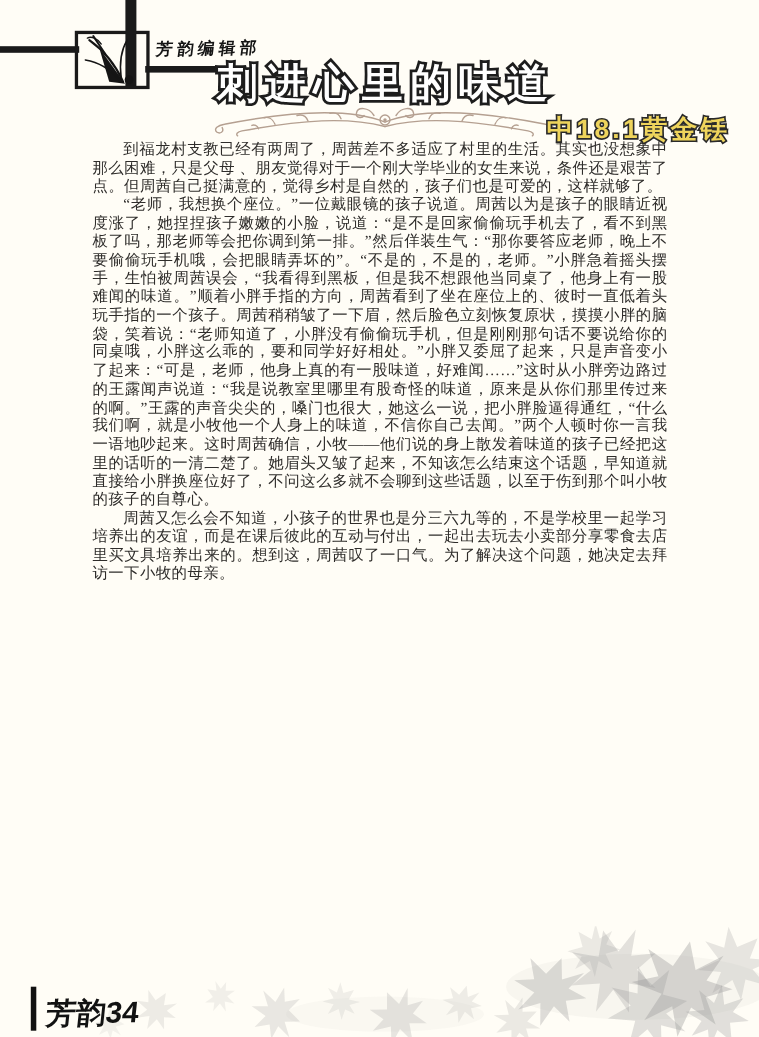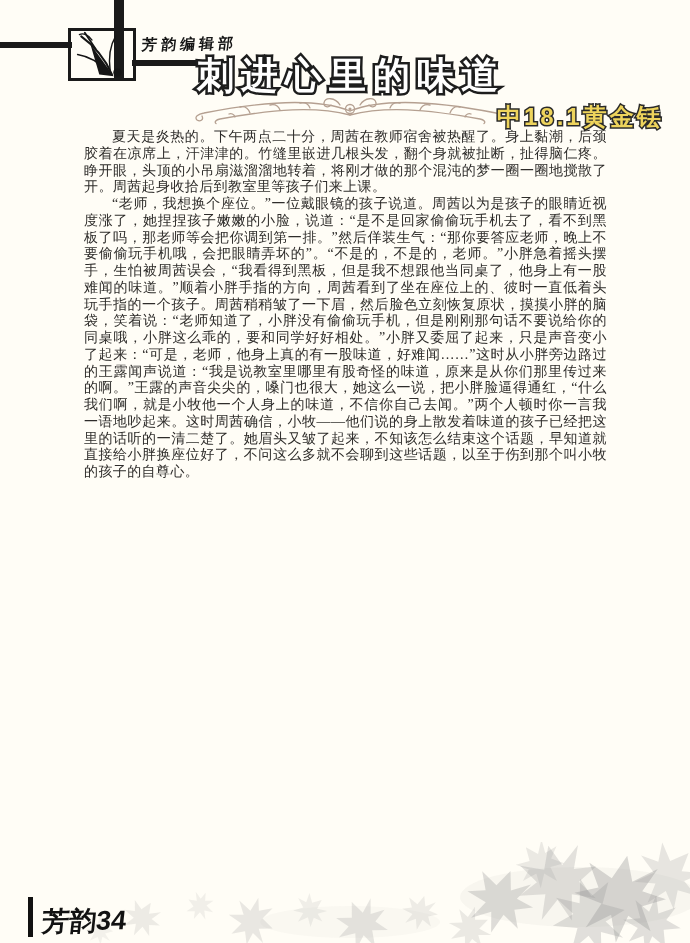--- a/index.html
+++ b/index.html
@@ -120,22 +120,23 @@
       <circle cx="160" cy="13" r="4.5"></circle>
       <circle class="orn-dot" cx="160" cy="13" r="1.6"></circle>
     </svg>
     <div class="byline bubble">
       <span class="stroke" aria-hidden="true">中18.1黄金铥</span>
       <span class="fill">中18.1黄金铥</span>
     </div>
   </section>
 
   <article class="body">
-    <p>夏天是炎热的。下午两点二十分，周茜在教师宿舍被热醒了。身上黏潮，后颈胶着在凉席上，汗津津的。竹缝里嵌进几根头发，翻个身就被扯断，扯得脑仁疼。睁开眼，头顶的小吊扇滋溜溜地转着，将刚才做的那个混沌的梦一圈一圈地搅散了开。周茜起身收拾后到教室里等孩子们来上课。</p>
+    <p>到福龙村支教已经有两周了，周茜差不多适应了村里的生活。其实也没想象中那么困难，只是父母 、朋友觉得对于一个刚大学毕业的女生来说，条件还是艰苦了点。但周茜自己挺满意的，觉得乡村是自然的，孩子们也是可爱的，这样就够了。</p>
     <p>“老师，我想换个座位。”一位戴眼镜的孩子说道。周茜以为是孩子的眼睛近视度涨了，她捏捏孩子嫩嫩的小脸，说道：“是不是回家偷偷玩手机去了，看不到黑板了吗，那老师等会把你调到第一排。”然后佯装生气：“那你要答应老师，晚上不要偷偷玩手机哦，会把眼睛弄坏的”。“不是的，不是的，老师。”小胖急着摇头摆手，生怕被周茜误会，“我看得到黑板，但是我不想跟他当同桌了，他身上有一股难闻的味道。”顺着小胖手指的方向，周茜看到了坐在座位上的、彼时一直低着头玩手指的一个孩子。周茜稍稍皱了一下眉，然后脸色立刻恢复原状，摸摸小胖的脑袋，笑着说：“老师知道了，小胖没有偷偷玩手机，但是刚刚那句话不要说给你的同桌哦，小胖这么乖的，要和同学好好相处。”小胖又委屈了起来，只是声音变小了起来：“可是，老师，他身上真的有一股味道，好难闻……”这时从小胖旁边路过的王露闻声说道：“我是说教室里哪里有股奇怪的味道，原来是从你们那里传过来的啊。”王露的声音尖尖的，嗓门也很大，她这么一说，把小胖脸逼得通红，“什么我们啊，就是小牧他一个人身上的味道，不信你自己去闻。”两个人顿时你一言我一语地吵起来。这时周茜确信，小牧——他们说的身上散发着味道的孩子已经把这里的话听的一清二楚了。她眉头又皱了起来，不知该怎么结束这个话题，早知道就直接给小胖换座位好了，不问这么多就不会聊到这些话题，以至于伤到那个叫小牧的孩子的自尊心。</p>
+    <p>周茜又怎么会不知道，小孩子的世界也是分三六九等的，不是学校里一起学习培养出的友谊，而是在课后彼此的互动与付出，一起出去玩去小卖部分享零食去店里买文具培养出来的。想到这，周茜叹了一口气。为了解决这个问题，她决定去拜访一下小牧的母亲。</p>
   </article>
 
   <svg class="leaves" viewBox="0 0 690 101" aria-hidden="true">
     <defs>
       <path id="leafp" d="M0,-11 L2.5,-4.5 L8.5,-9 L5.5,-2.5 L12,-1.5 L6,1.5 L9.5,7.5 L3,4.5 L1,12 L-1.5,5 L-7.5,9.5 L-4.5,2.5 L-12,1 L-6,-1.5 L-9.5,-7.5 L-3,-4.5 Z"></path>
     </defs>
     <ellipse cx="580" cy="55" rx="120" ry="30" opacity="0.07"></ellipse>
     <ellipse cx="350" cy="80" rx="90" ry="16" opacity="0.05"></ellipse>
     <use href="#leafp" transform="translate(500,58) scale(2.8) rotate(20)" opacity="0.33"></use>
     <use href="#leafp" transform="translate(558,40) scale(3.4) rotate(-15)" opacity="0.28"></use>

